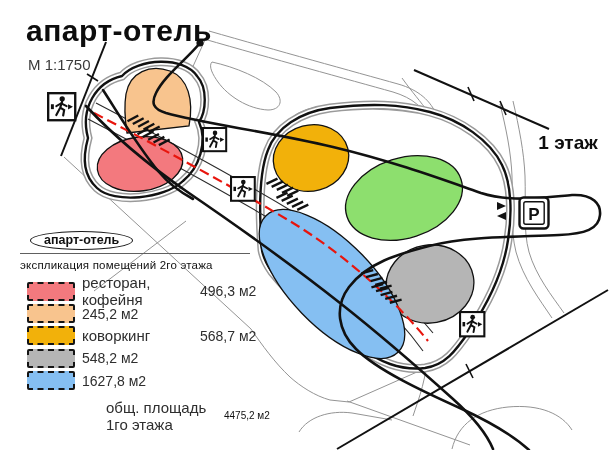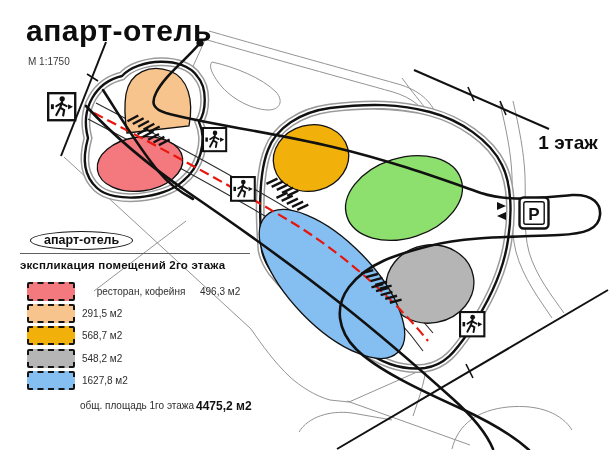--- a/index.html
+++ b/index.html
@@ -1,35 +1,35 @@
 <!DOCTYPE html>
 <html><head>
 <meta charset="utf-8">
 <style>
   html,body{margin:0;padding:0;background:#fff;}
   .stage{position:relative;width:610px;height:450px;background:#fff;overflow:hidden;
          font-family:"Liberation Sans",sans-serif;color:#111;}
   .map-svg{position:absolute;left:0;top:0;}
   .page-title{position:absolute;left:26px;top:14px;font-size:30px;font-weight:800;
               letter-spacing:.5px;color:#0d0d0d;}
-  .scale-note{position:absolute;left:28px;top:56px;font-size:10px;color:#3a3a3a;}
+  .scale-note{position:absolute;left:28px;top:56px;font-size:15px;color:#3a3a3a;}
   .legend{position:absolute;left:20px;top:230px;width:256px;}
   .legend-badge{display:inline-block;margin-left:10px;border:1.6px solid #1a1a1a;
                 border-radius:50%;padding:1px 13px 2px;font-size:12.5px;font-weight:bold;}
   .legend-rule{border:none;border-top:1.5px solid #606060;width:230px;margin:3px 0 5px;}
-  .legend-subtitle{font-size:11.5px;font-weight:bold;letter-spacing:.2px;}
+  .legend-subtitle{font-size:11.5px;font-weight:normal;letter-spacing:.2px;}
   .legend-rows{margin-top:9px;padding-left:7px;}
   .legend-row{display:flex;align-items:center;height:22.4px;}
   .swatch{width:44px;height:15px;border:2px dashed #151515;border-radius:2px;
           margin-right:7px;flex:none;}
-  .legend-label{width:118px;font-size:10px;color:#2e2e2e;text-align:center;}
-  .legend-area{font-size:10px;color:#2e2e2e;}
+  .legend-label{width:118px;font-size:15px;color:#2e2e2e;}
+  .legend-area{font-size:14px;color:#2e2e2e;}
   .legend-total{display:flex;align-items:center;margin-top:7px;padding-left:58px;}
-  .legend-total .legend-label{width:118px;}
-  .legend-total .total-value{font-size:12px;font-weight:bold;color:#111;}
+  .legend-total .legend-label{width:118px;margin-left:28px;}
+  .legend-total .total-value{font-size:10px;font-weight:normal;color:#111;}
 </style>
 </head>
 <body>
 
 <div class="stage">
 
   <svg class="map-svg" width="610" height="450" viewBox="0 0 610 450">
     <defs>
       <g id="ped-icon">
         <rect x="1.2" y="1.2" width="27.6" height="27.6" fill="#fff" stroke="#111" stroke-width="2.4"></rect>
@@ -145,24 +145,25 @@
     <div class="legend-subtitle">экспликация помещений 2го этажа</div>
 
     <div class="legend-rows">
       <div class="legend-row">
         <span class="swatch" style="background-color: rgb(243, 121, 126);"></span>
         <span class="legend-label">ресторан, кофейня</span>
         <span class="legend-area">496,3 м2</span>
       </div>
       <div class="legend-row">
         <span class="swatch" style="background-color: rgb(248, 196, 142);"></span>
-        <span class="legend-area">291,5 м2</span>
+        <span class="legend-area">245,2 м2</span>
       </div>
       <div class="legend-row">
         <span class="swatch" style="background-color: rgb(242, 177, 10);"></span>
+        <span class="legend-label">коворкинг</span>
         <span class="legend-area">568,7 м2</span>
       </div>
       <div class="legend-row">
         <span class="swatch" style="background-color: rgb(181, 181, 181);"></span>
         <span class="legend-area">548,2 м2</span>
       </div>
       <div class="legend-row">
         <span class="swatch" style="background-color: rgb(133, 191, 242);"></span>
         <span class="legend-area">1627,8 м2</span>
       </div>

